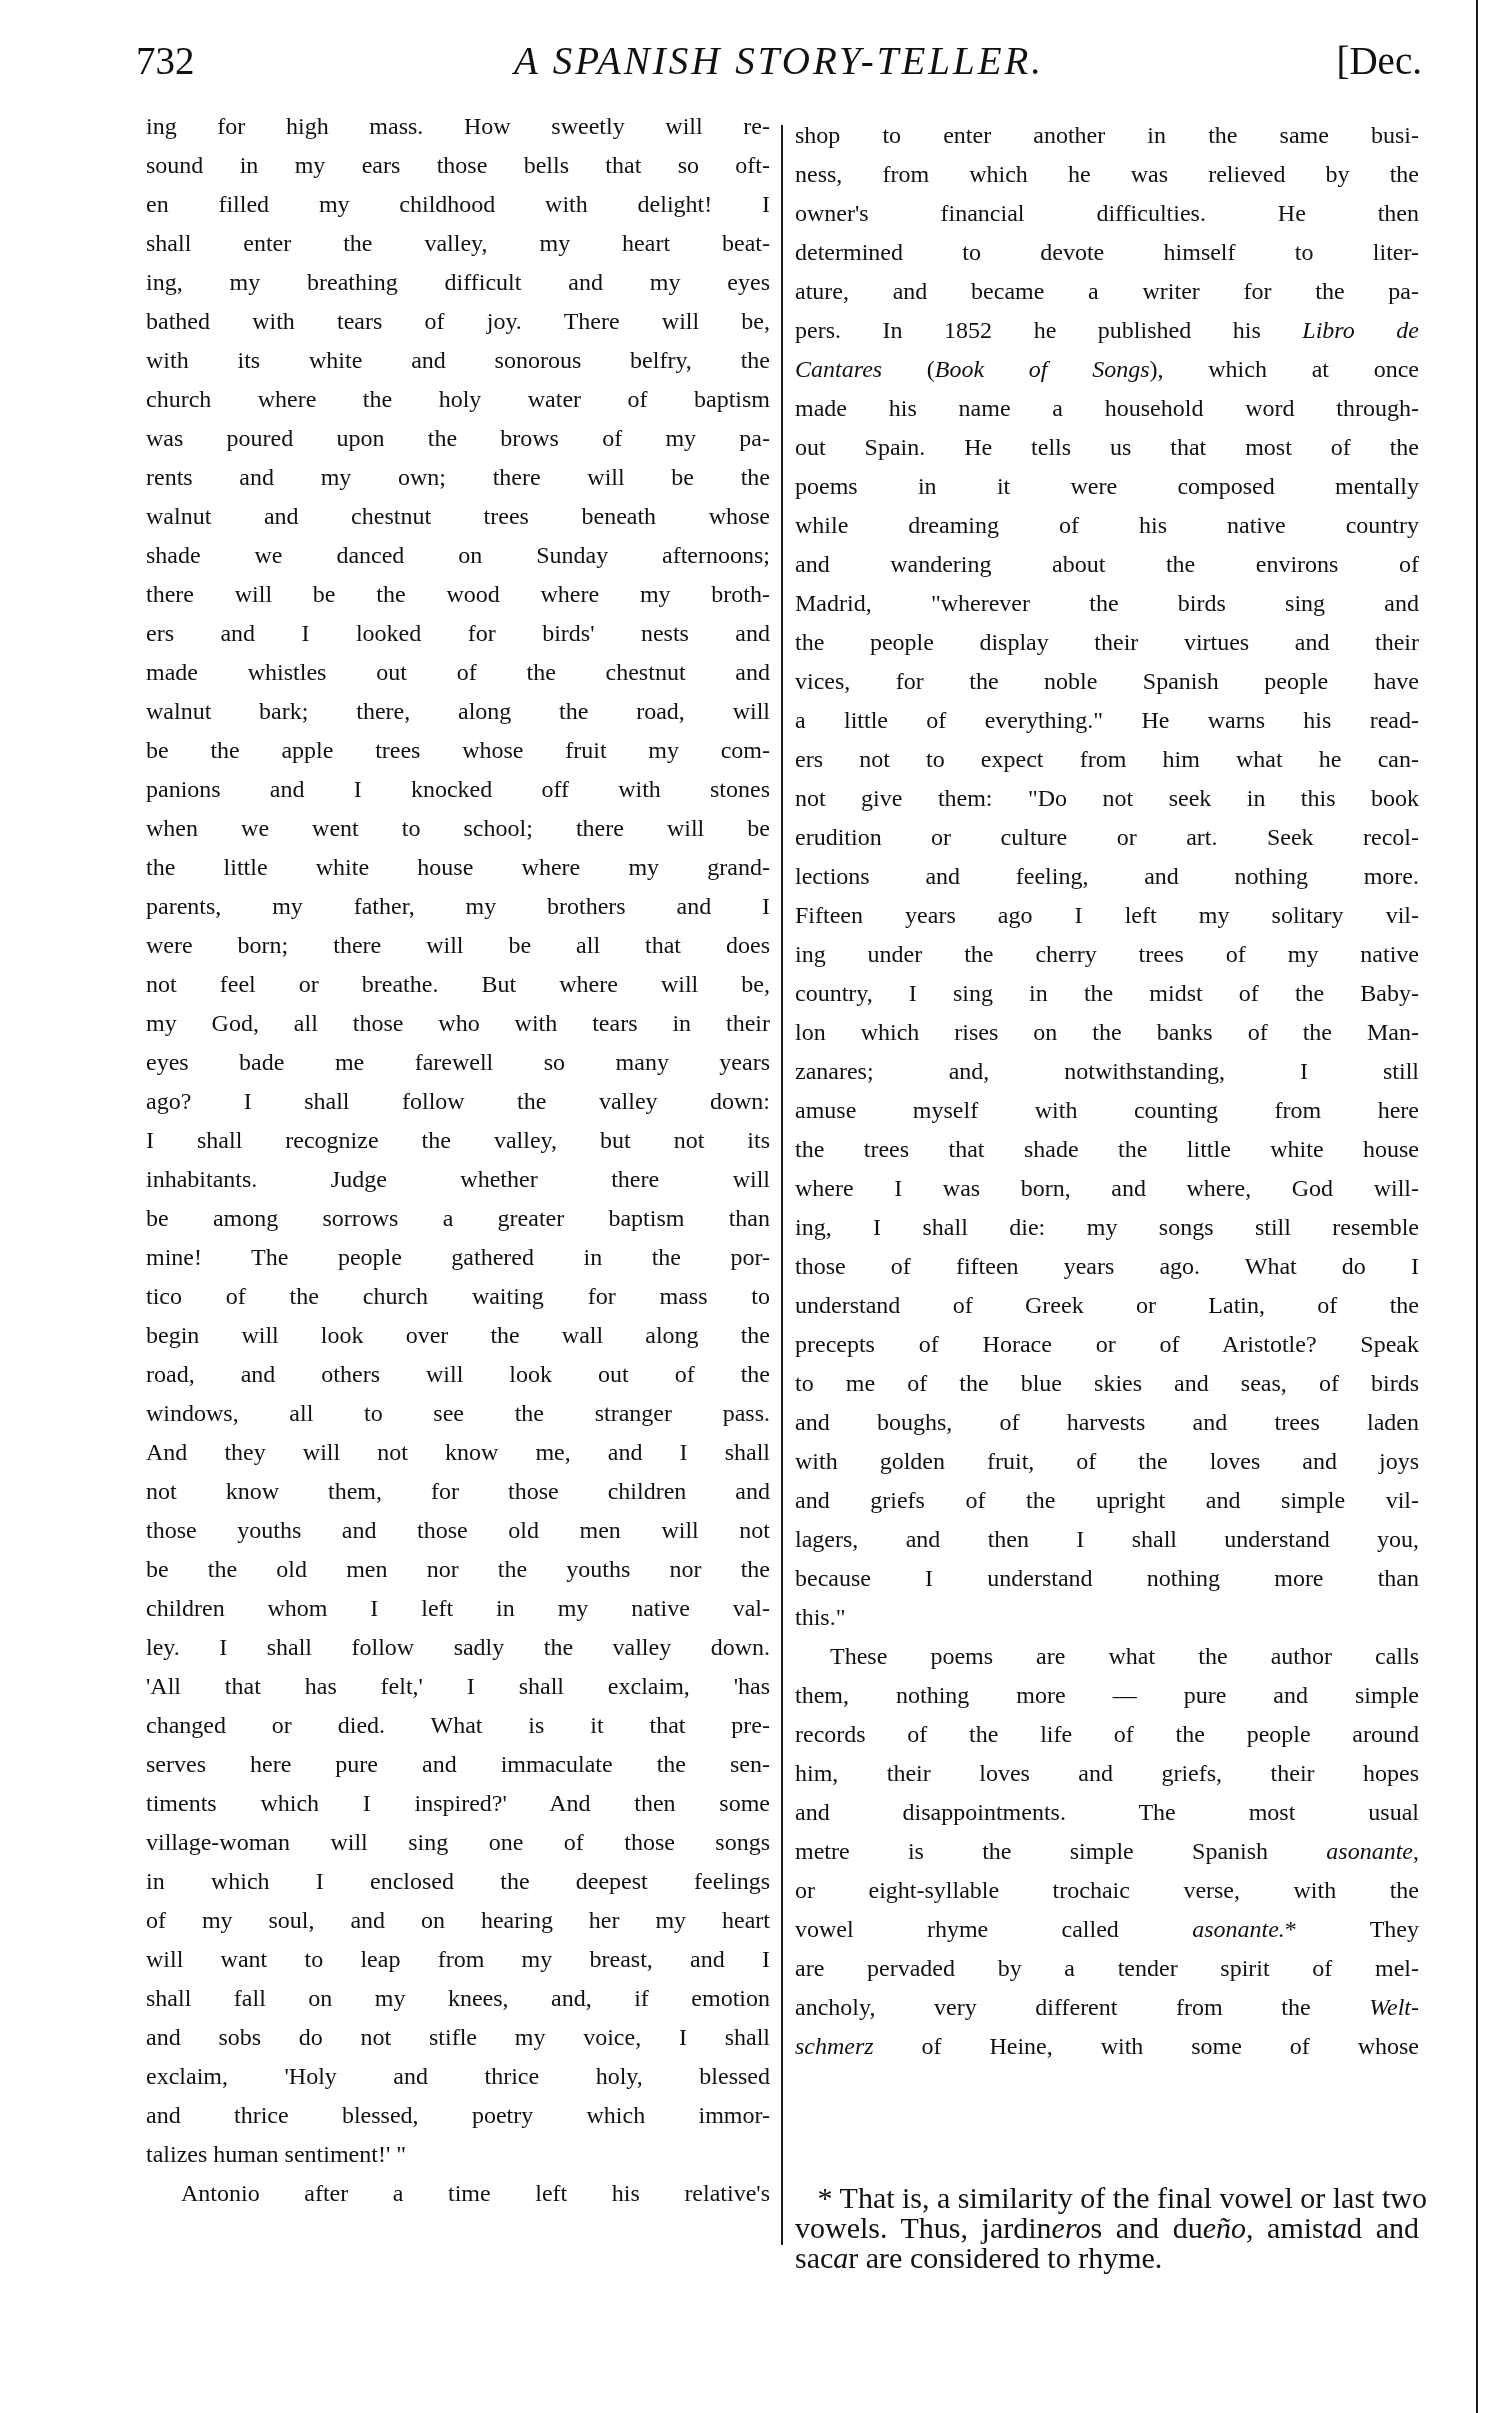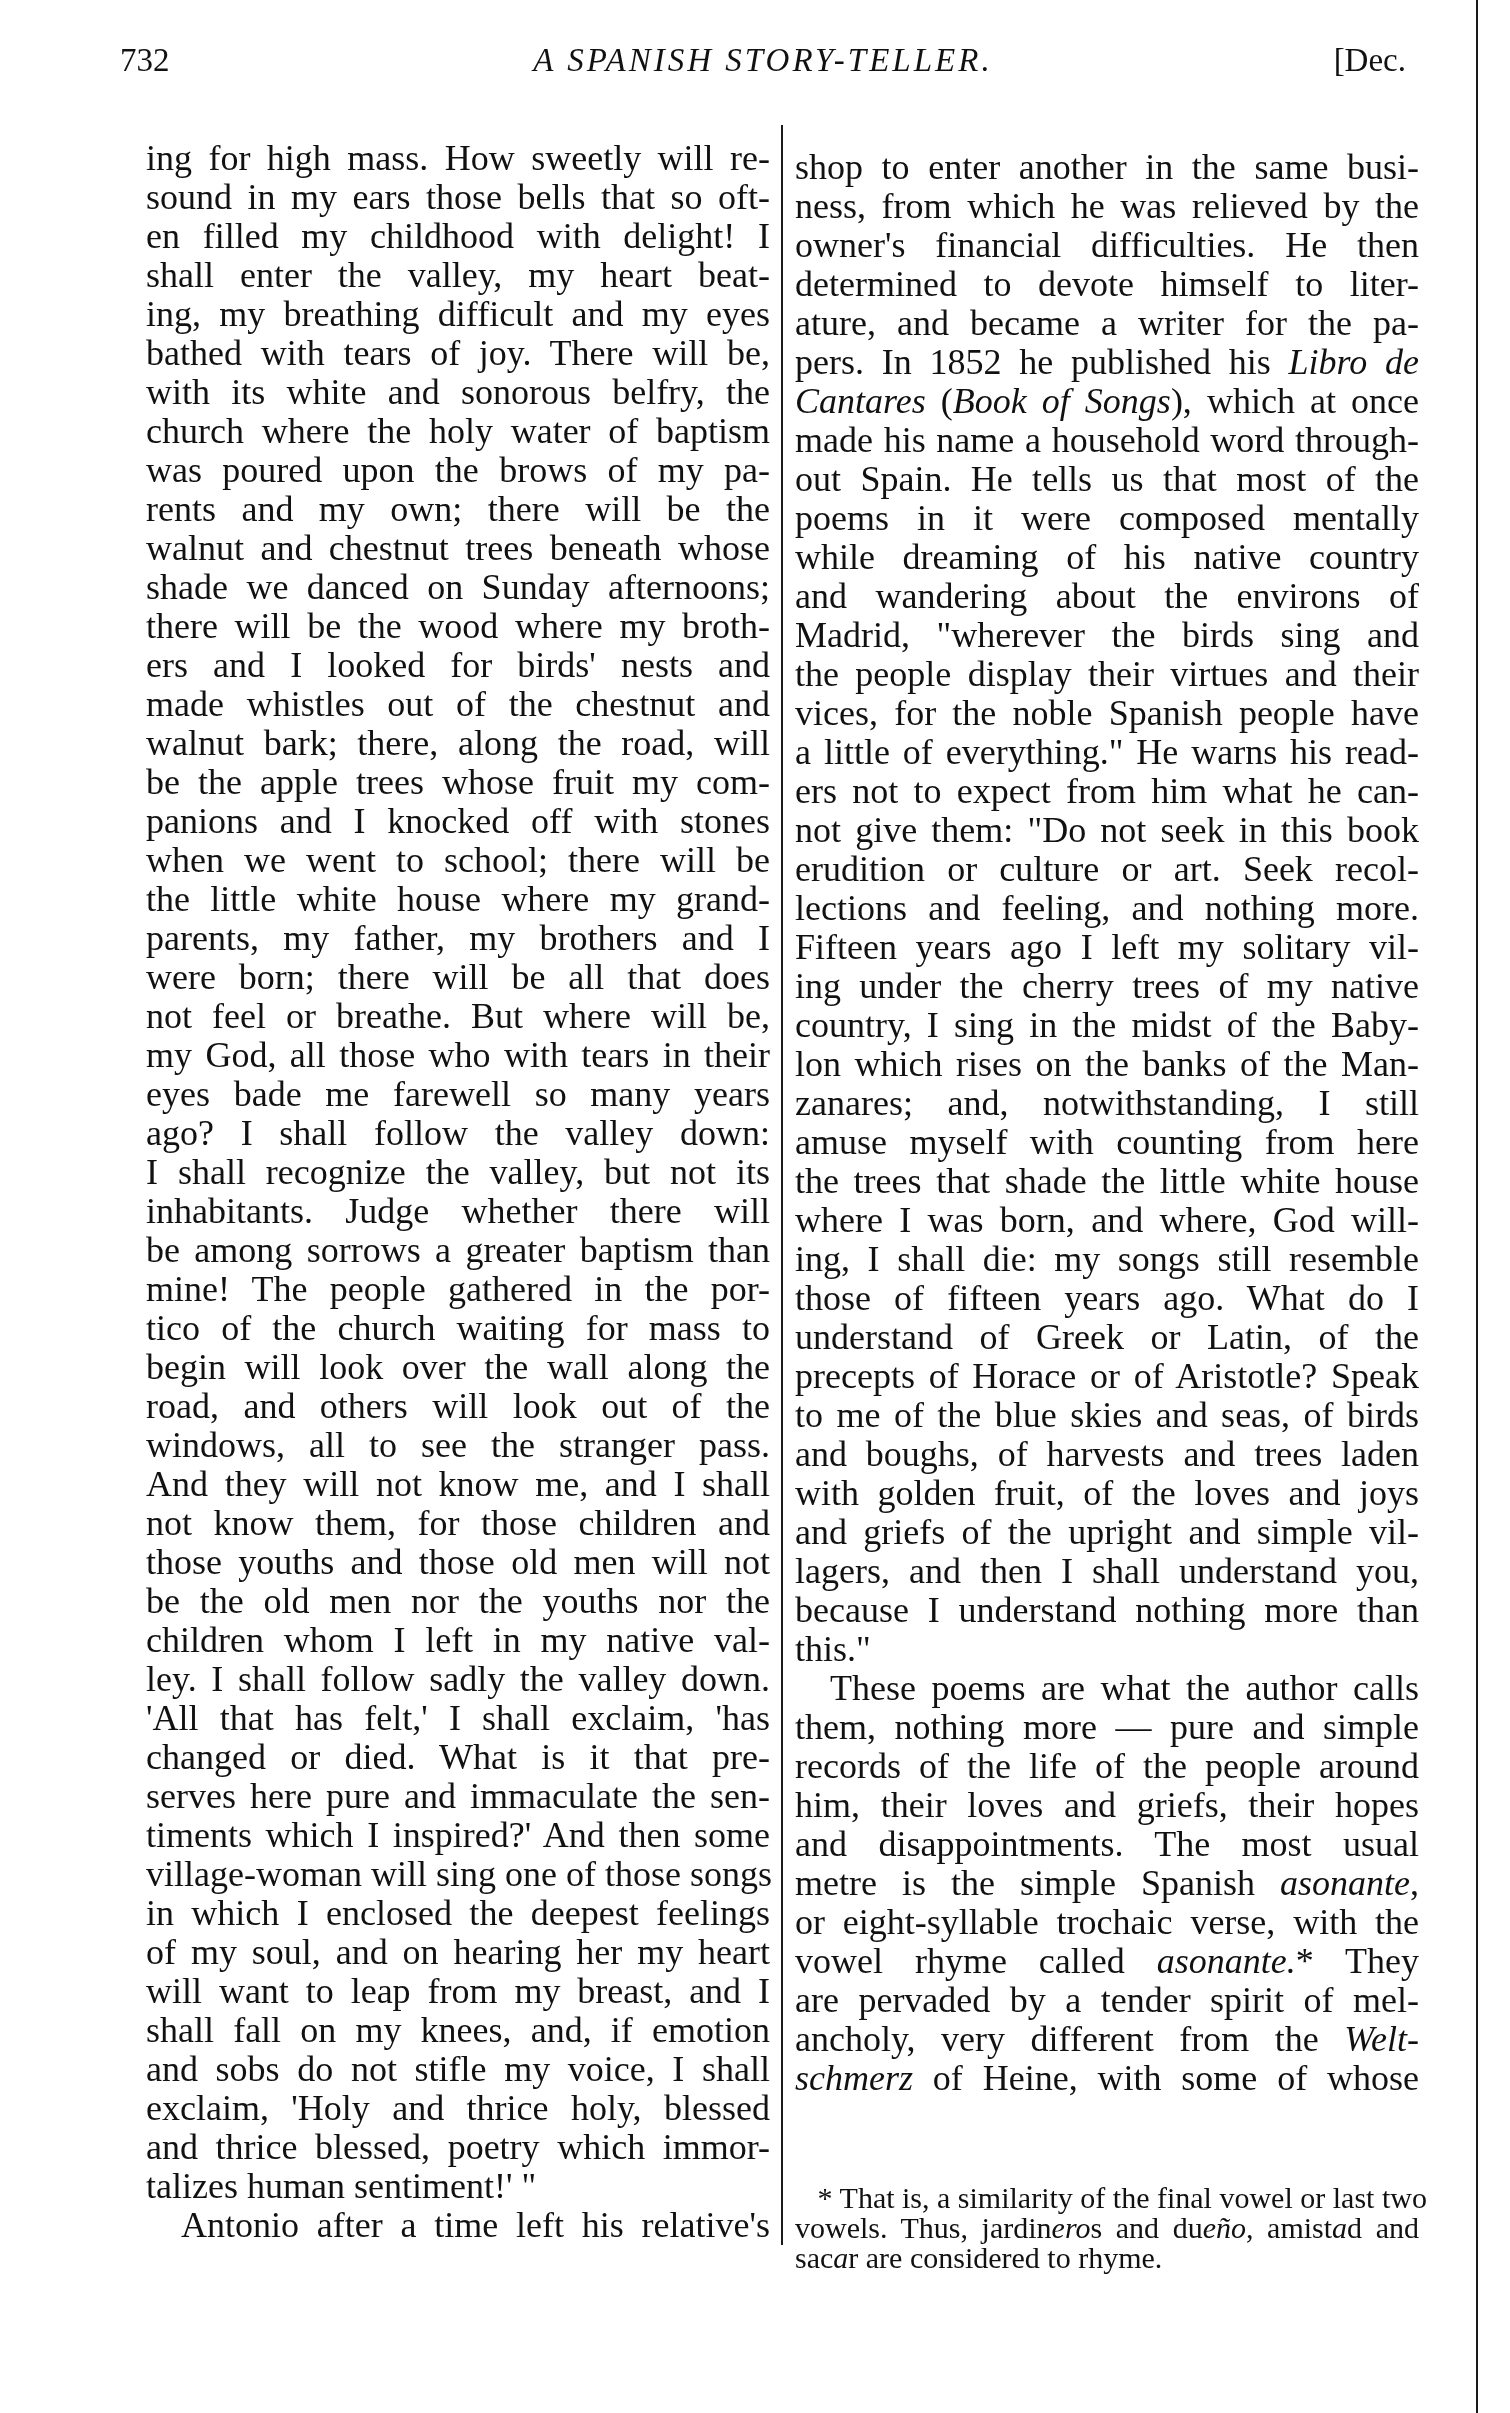--- a/index.html
+++ b/index.html
@@ -5,31 +5,31 @@
   html, body { margin: 0; padding: 0; background: #ffffff; }
   body {
     width: 1511px; height: 2413px; position: relative; overflow: hidden;
     font-family: "Liberation Serif", "DejaVu Serif", serif; color: #111111;
   }
   .page-edge {
     position: absolute; left: 1476px; top: 0; width: 2px; height: 2413px;
     background: #1a1a1a;
   }
   .running-head {
-    position: absolute; top: 38px; left: 120px; width: 1286px; height: 45px;
-    font-size: 33px; line-height: 45px;
+    position: absolute; top: 38px; left: 136px; width: 1286px; height: 45px;
+    font-size: 39px; line-height: 45px;
   }
   .page-number { position: absolute; left: 0; top: 0; }
   .running-title {
     position: absolute; left: 0; right: 0; text-align: center;
     font-style: italic; letter-spacing: 3px;
   }
   .running-month { position: absolute; right: 0; top: 0; text-align: right; }
   .column {
-    position: absolute; top: 139px; font-size: 36px; line-height: 39px;
+    position: absolute; top: 107px; font-size: 24px; line-height: 39px;
   }
   .col-left { left: 146px; width: 624px; }
   .col-right { left: 795px; width: 624px; margin-top: 9px; }
   .line {
     display: block; height: 39px; white-space: nowrap;
     text-align: justify; text-align-last: justify;
   }
   .line.last { text-align-last: left; }
   .line.indent { padding-left: 35px; }
   .column-rule {

